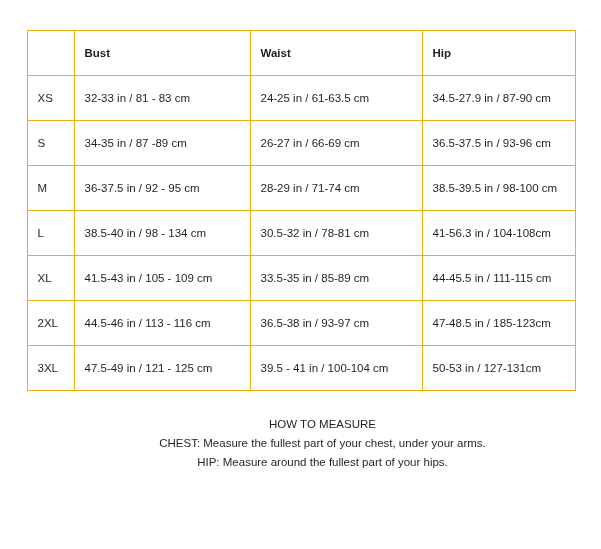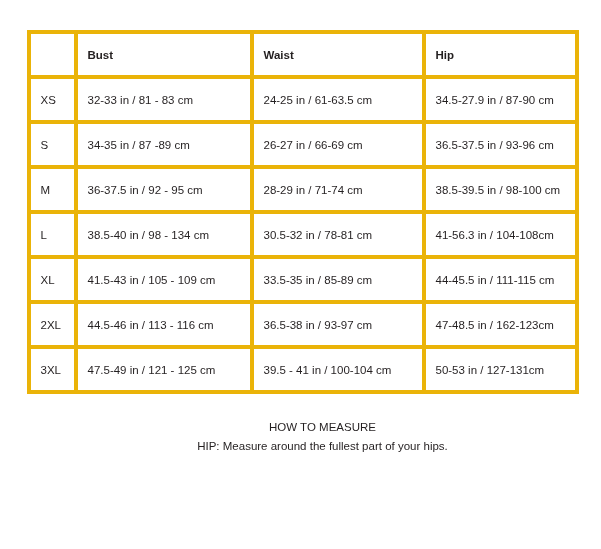--- a/index.html
+++ b/index.html
@@ -34,21 +34,21 @@
     width: 548px;
     margin-top: 30px;
   }
   table.size-table {
     width: 100%;
     border-collapse: collapse;
     table-layout: fixed;
   }
   table.size-table th,
   table.size-table td {
-    border: 4px solid #eab308;
+    border: 1px solid #eab308;
     height: 45px;
     font-size: 11.5px;
     font-weight: normal;
     color: #231f20;
     text-align: left;
     vertical-align: middle;
     padding: 0 0 0 10px;
     box-sizing: border-box;
   }
   table.size-table thead th {
@@ -123,30 +123,31 @@
         <tr>
           <td class="size-cell">XL</td>
           <td>41.5-43 in / 105 - 109 cm</td>
           <td>33.5-35 in / 85-89 cm</td>
           <td>44-45.5 in / 111-115 cm</td>
         </tr>
         <tr>
           <td class="size-cell">2XL</td>
           <td>44.5-46 in / 113 - 116 cm</td>
           <td>36.5-38 in / 93-97 cm</td>
-          <td>47-48.5 in / 162-123cm</td>
+          <td>47-48.5 in / 185-123cm</td>
         </tr>
         <tr>
           <td class="size-cell">3XL</td>
           <td>47.5-49 in / 121 - 125 cm</td>
           <td>39.5 - 41 in / 100-104 cm</td>
           <td>50-53 in / 127-131cm</td>
         </tr>
       </tbody>
     </table>
   </div>
 
   <div class="footer">
     <div>HOW TO MEASURE</div>
+    <div>CHEST: Measure the fullest part of your chest, under your arms.</div>
     <div>HIP: Measure around the fullest part of your hips.</div>
   </div>
 
 </div>
 
 </body></html>

